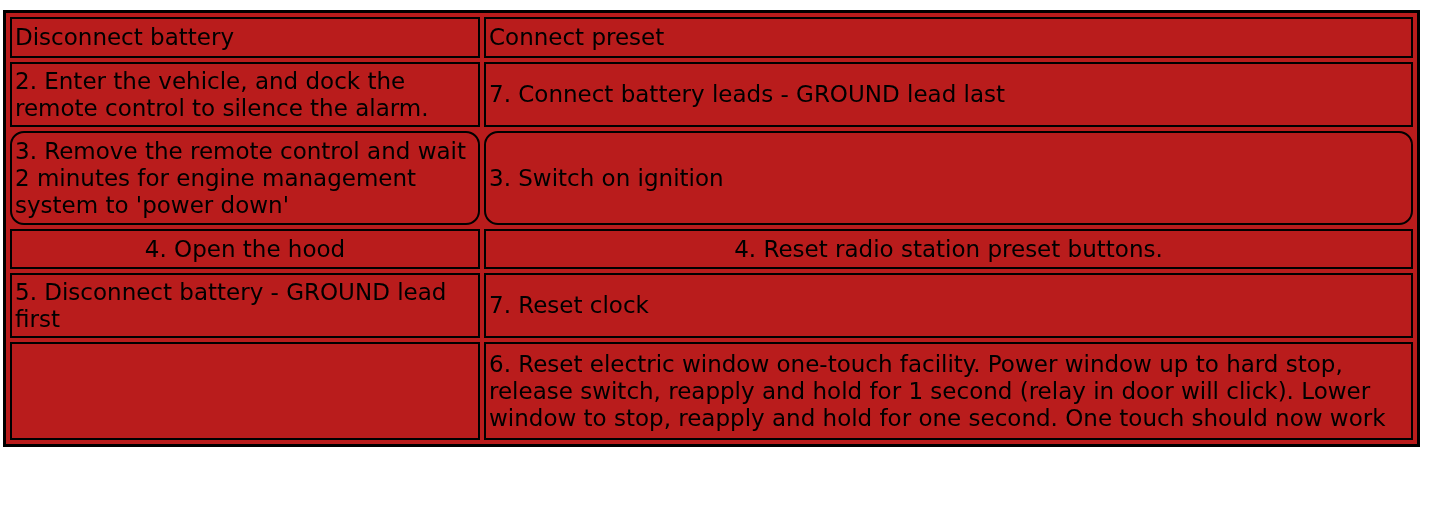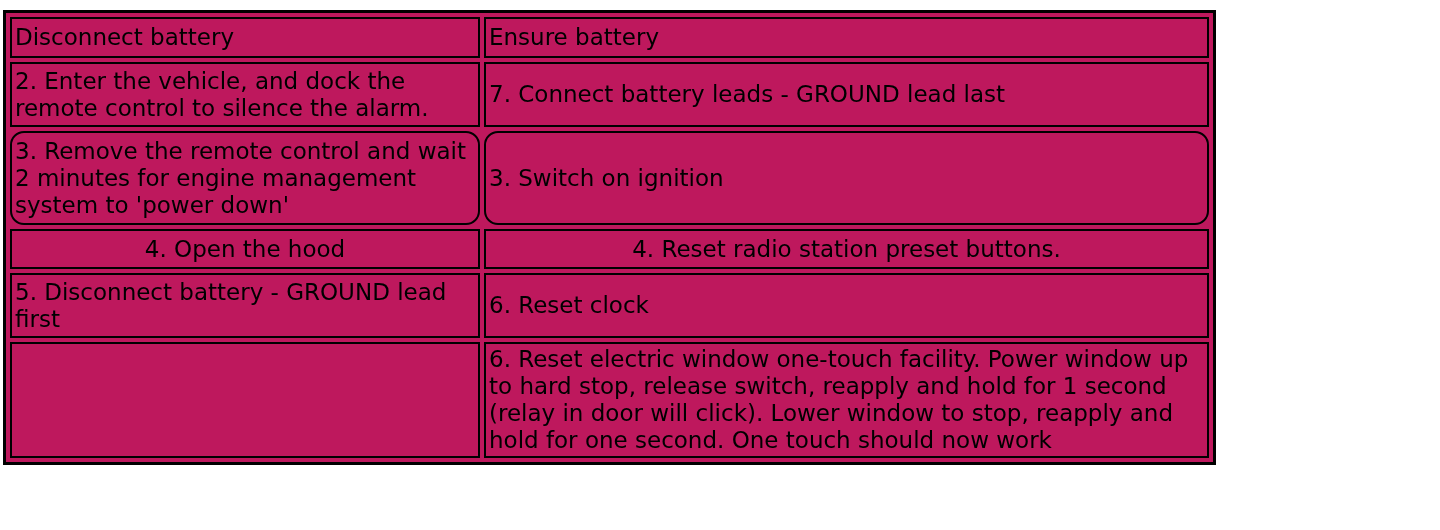--- a/index.html
+++ b/index.html
@@ -8,23 +8,23 @@
     background: #ffffff;
     width: 1440px;
     height: 530px;
     overflow: hidden;
   }
   table.proc {
     border-collapse: separate;
     border-spacing: 4px;
     border: 3px solid #000000;
     table-layout: fixed;
-    width: 1213px;
+    width: 1417px;
     margin: 10px 0 0 3px;
-    background: #be185d;
+    background: #b91c1c;
   }
   table.proc td {
     box-sizing: border-box;
     border: 2px solid #000000;
     padding: 2px 3px;
     font-family: "DejaVu Sans", "Liberation Sans", sans-serif;
     font-size: 23px;
     line-height: 27px;
     color: #000000;
     vertical-align: middle;
@@ -41,36 +41,36 @@
   tr.h-r5  td { height: 65px; }
   tr.h-r6  td { height: 98px; }
 </style>
 </head>
 <body>
 
 <table class="proc">
   <tbody>
     <tr class="h-hdr">
       <td class="col-left">Disconnect battery</td>
-      <td class="col-right">Ensure battery</td>
+      <td class="col-right">Connect preset</td>
     </tr>
     <tr class="h-r2">
       <td class="col-left">2. Enter the vehicle, and dock the remote control to silence the alarm.</td>
       <td class="col-right">7. Connect battery leads - GROUND lead last</td>
     </tr>
     <tr class="h-r3">
       <td class="col-left">3. Remove the remote control and wait 2 minutes for engine management system to 'power down'</td>
       <td class="col-right">3. Switch on ignition</td>
     </tr>
     <tr class="h-r4">
       <td class="col-left">4. Open the hood</td>
       <td class="col-right">4. Reset radio station preset buttons.</td>
     </tr>
     <tr class="h-r5">
       <td class="col-left">5. Disconnect battery - GROUND lead first</td>
-      <td class="col-right">6. Reset clock</td>
+      <td class="col-right">7. Reset clock</td>
     </tr>
     <tr class="h-r6">
       <td class="col-left"></td>
       <td class="col-right">6. Reset electric window one-touch facility. Power window up to hard stop, release switch, reapply and hold for 1 second (relay in door will click). Lower window to stop, reapply and hold for one second. One touch should now work</td>
     </tr>
   </tbody>
 </table>
 
 </body></html>

